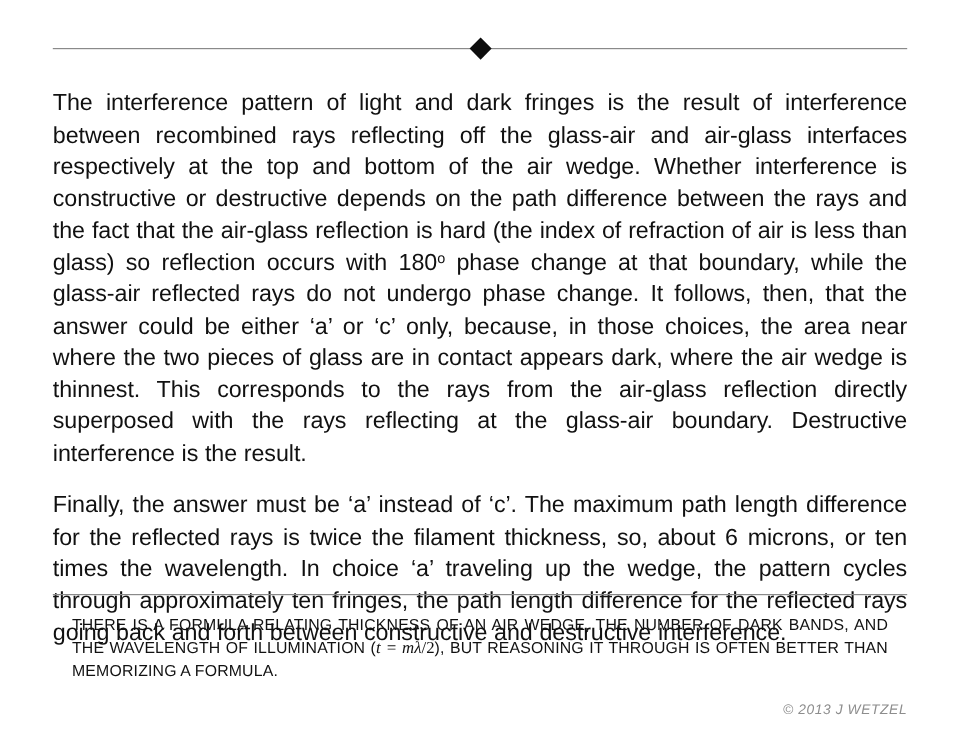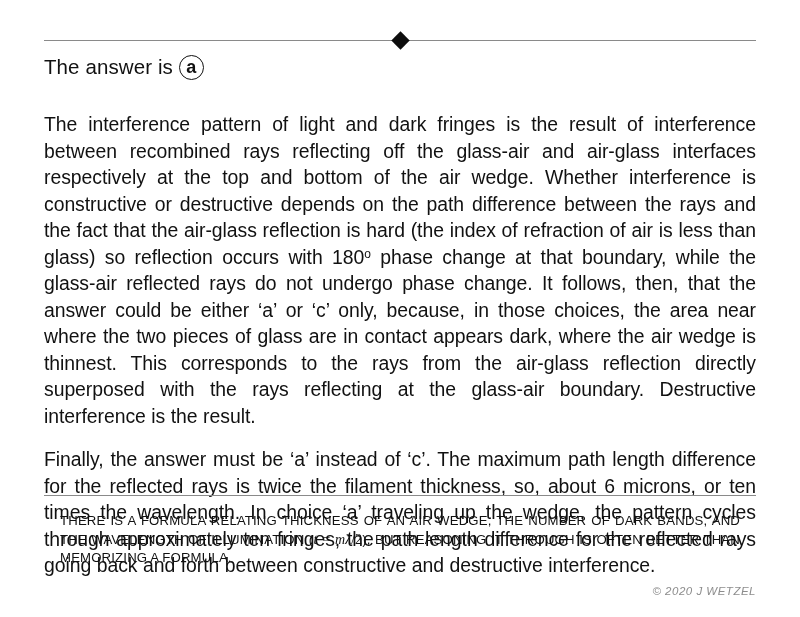--- a/index.html
+++ b/index.html
@@ -138,29 +138,25 @@
 </head>
 <body>
 
 <div class="page">
 
   <div class="top-rule-wrap">
     <div class="top-rule"></div>
     <div class="diamond"></div>
   </div>
 
-  <div class="answer-line">
-    <span class="answer-text">The answer is</span>
-    <span class="answer-circle">a</span>
-  </div>
 
   <div class="body-copy">
     <p class="para"><span>The interference pattern of light and dark fringes is the result of interference between recombined rays reflecting off the glass-air and air-glass interfaces respectively at the top and bottom of the air wedge.  Whether interference is constructive or destructive depends on the path difference between the rays and the fact that the air-glass reflection is hard (the index of refraction of air is less than glass) so reflection occurs with 180</span><span class="deg">o</span><span> phase change at that boundary, while the glass-air reflected rays do not undergo phase change.  It follows, then, that the answer could be either ‘a’ or ‘c’ only, because, in those choices, the area near where the two pieces of glass are in contact appears dark, where the air wedge is thinnest.  This corresponds to the rays from the air-glass reflection directly superposed with the rays reflecting at the glass-air boundary.  Destructive interference is the result.</span></p>
     <p class="para">Finally, the answer must be ‘a’ instead of ‘c’.  The maximum path length difference for the reflected rays is twice the filament thickness, so, about 6 microns, or ten times the wavelength.  In choice ‘a’ traveling up the wedge, the pattern cycles through approximately ten fringes, the path length difference for the reflected rays going back and forth between constructive and destructive interference.</p>
   </div>
 
   <div class="footer">
     <div class="footer-rule"></div>
     <p class="footnote"><span>THERE IS A FORMULA RELATING THICKNESS OF AN AIR WEDGE, THE NUMBER OF DARK BANDS, AND THE WAVELENGTH OF ILLUMINATION (</span><span class="formula"><span>t</span><span> = </span><span>m</span><span>λ</span><span class="num">/2</span></span><span>), BUT REASONING IT THROUGH IS OFTEN BETTER THAN MEMORIZING A FORMULA.</span></p>
-    <div class="copyright">© 2020 J WETZEL</div>
+    <div class="copyright">© 2013 J WETZEL</div>
   </div>
 
 </div>
 
 </body></html>

